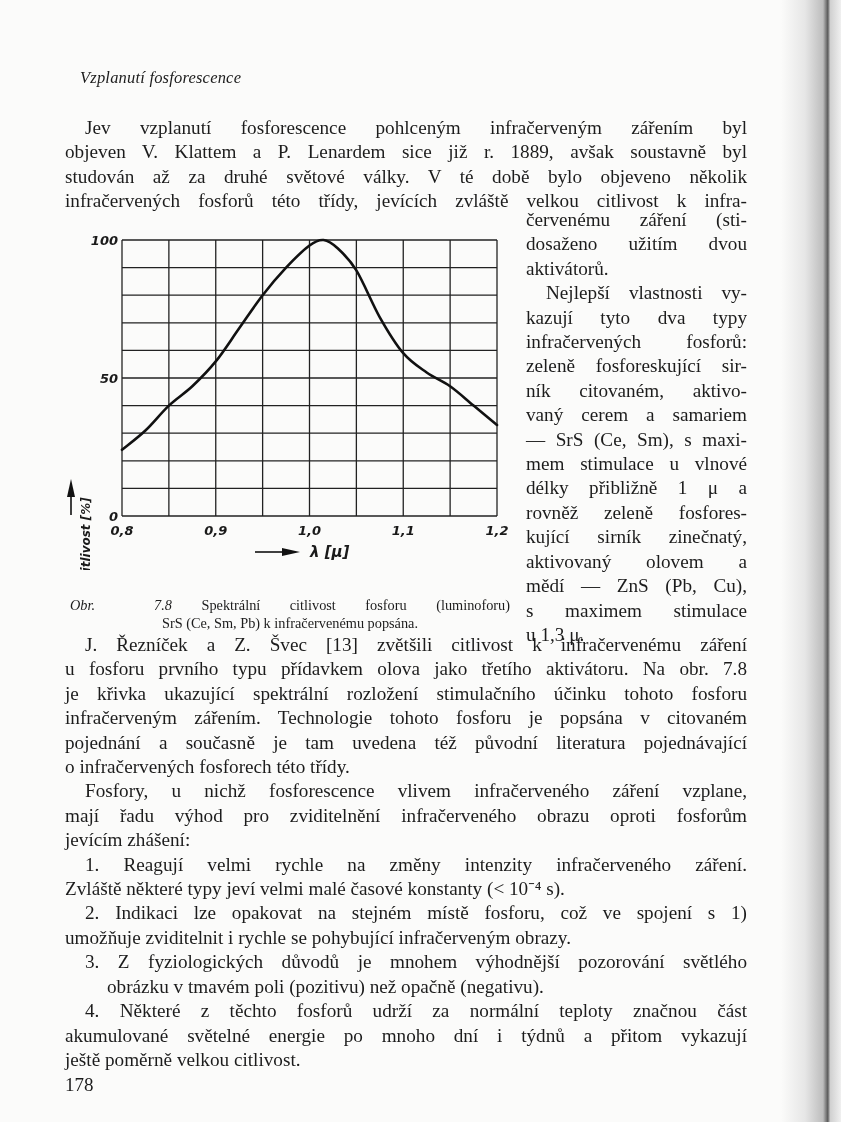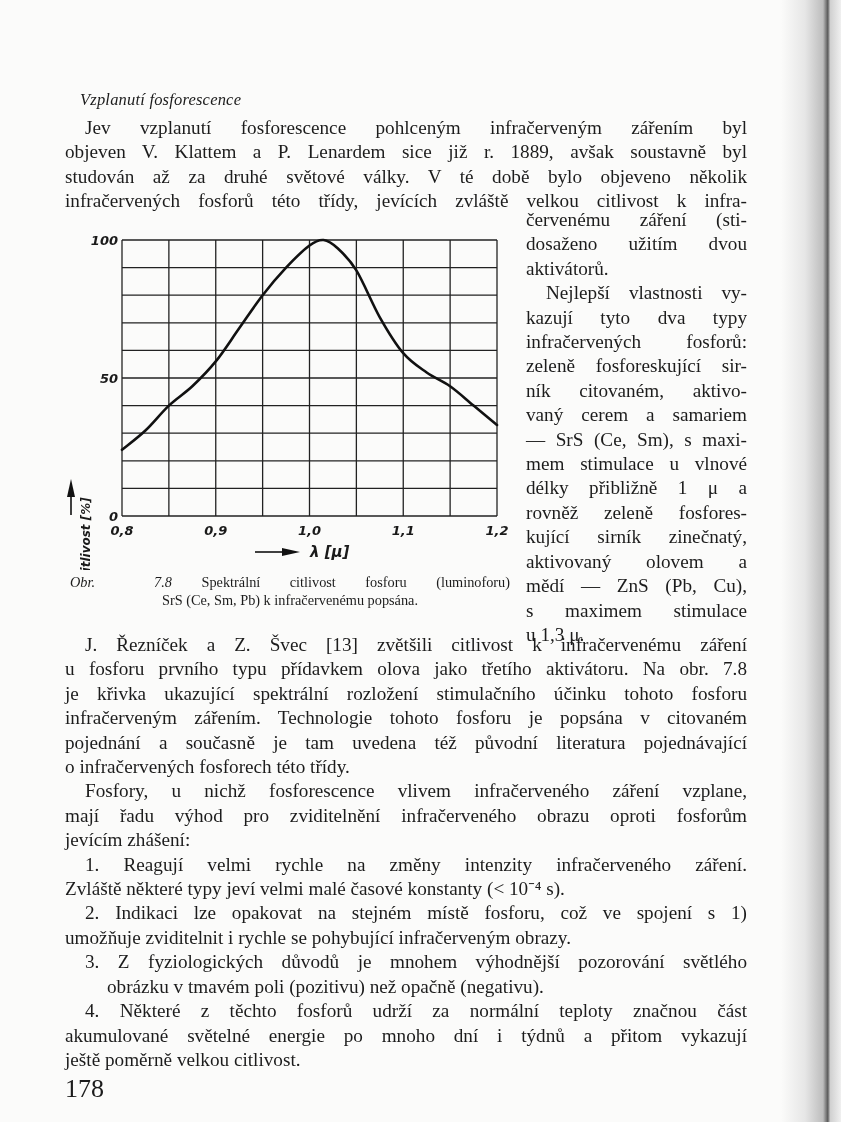--- a/index.html
+++ b/index.html
@@ -7,43 +7,43 @@
     width: 841px; height: 1122px; position: relative; overflow: hidden;
     background: #fbfbfa;
     font-family: "DejaVu Serif", "Liberation Serif", serif;
     color: #1c1c1c;
   }
   .binding {
     position: absolute; top: 0; right: 0; width: 60px; height: 1122px;
     background: linear-gradient(to right, rgba(251,251,250,0) 0%, #e6e6e6 40%, #bdbdbd 70%, #5a5a5a 78%, #d0d0d0 82%, #f0f0f0 100%);
   }
   .running-head {
-    position: absolute; left: 80px; top: 90px;
+    position: absolute; left: 80px; top: 68px;
     font-family: "Liberation Serif", serif; font-style: italic; font-size: 16.5px; letter-spacing: 0.2px;
   }
   .txt { font-family: "Liberation Serif", serif; font-size: 19.2px; line-height: 24.4px; }
   .para {
     position: absolute; left: 65px; width: 682px; text-align: justify; text-align-last: justify;
   }
   .para .ln { display: block; text-align: justify; text-align-last: justify; white-space: nowrap; }
   .ind { padding-left: 20px; }
   .side {
     position: absolute; left: 526px; top: 208px; width: 221px;
   }
   .side .ln { display: block; text-align: justify; text-align-last: justify; white-space: nowrap; }
   .side .ln.last { text-align-last: left; }
   .caption {
-    position: absolute; left: 70px; top: 573px; width: 440px;
+    position: absolute; left: 70px; top: 596px; width: 440px;
     font-family: "Liberation Serif", serif; font-size: 14.3px; line-height: 18px;
   }
   .caption .l1 { display: block; text-align: justify; text-align-last: justify; white-space: nowrap; }
   .caption .l2 { display: block; text-align: center; white-space: nowrap; }
   .caption i { font-style: italic; }
   .pagenum {
-    position: absolute; left: 65px; top: 1074px; font-family: "Liberation Serif", serif; font-size: 26px;
+    position: absolute; left: 65px; top: 1074px; font-family: "Liberation Serif", serif; font-size: 19px;
   }
   #chart { position: absolute; left: 60px; top: 225px; }
   .tick { font-family: "DejaVu Sans", sans-serif; font-weight: bold; font-style: italic; font-size: 13px; fill: #1a1a1a; }
   .axlab { font-family: "DejaVu Sans", sans-serif; font-weight: bold; font-style: italic; font-size: 12px; fill: #1a1a1a; }
 </style>
 </head>
 <body>
 
 <div class="binding"></div>
 

